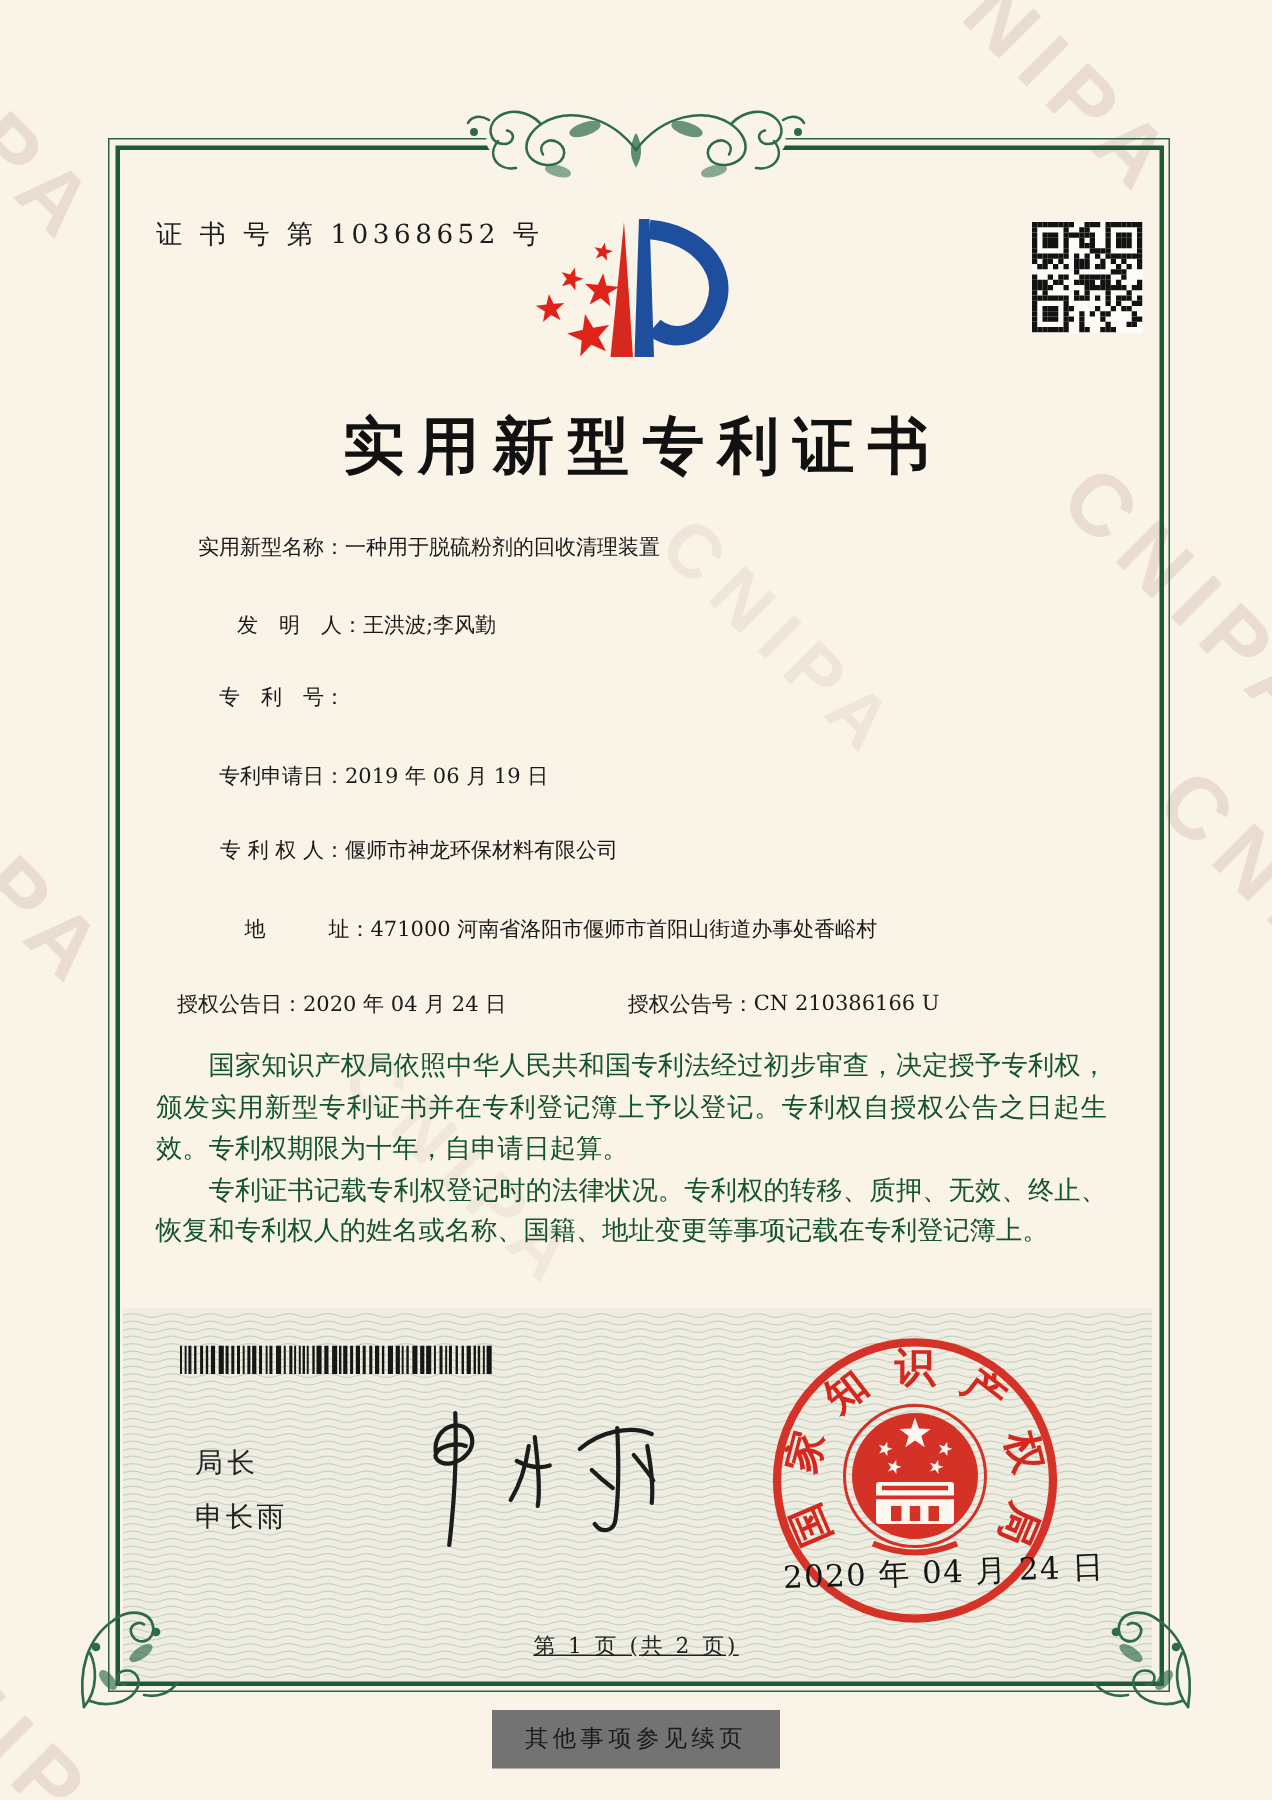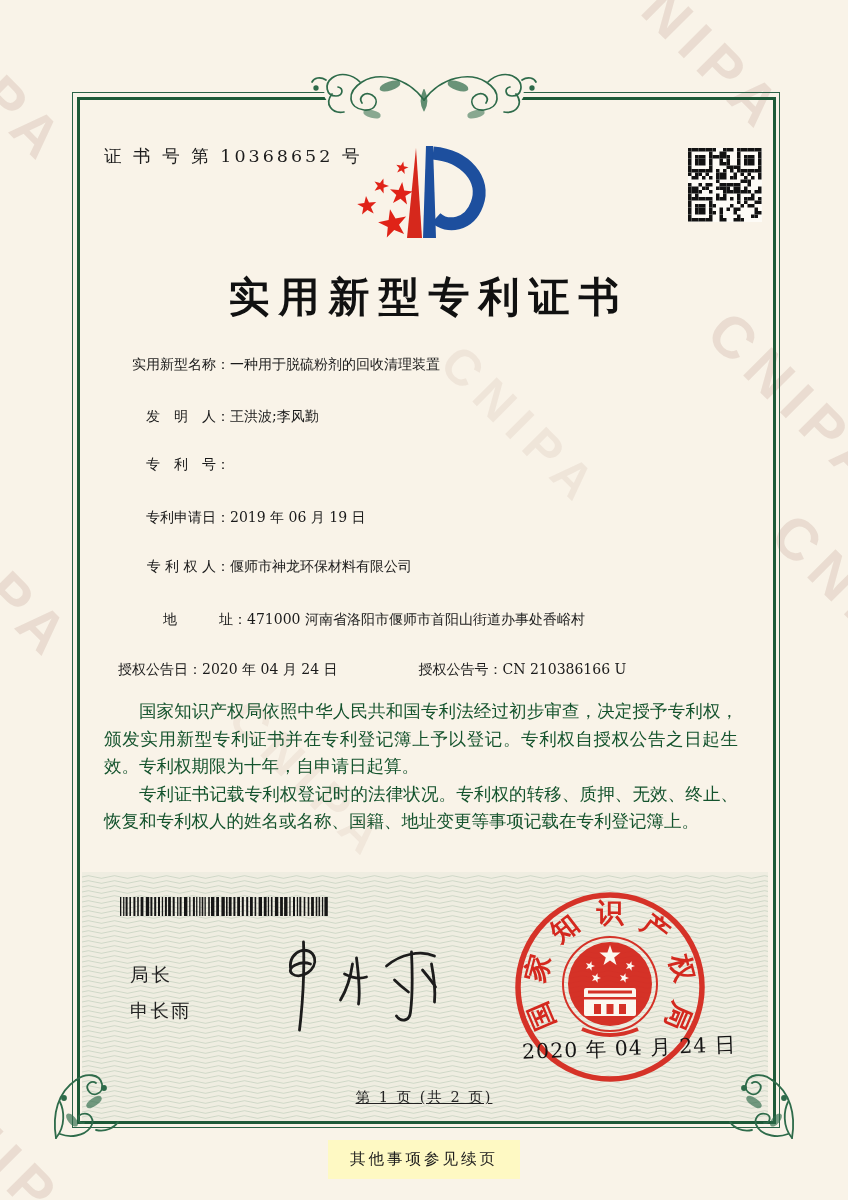--- a/index.html
+++ b/index.html
@@ -31,41 +31,41 @@
 
   
   .cert-no{position:absolute;left:104px;top:144px;font-size:17.5px;letter-spacing:3px;color:#1c1c1c;z-index:2;}
   #logo{position:absolute;left:346px;top:138px;width:160px;height:116px;z-index:2;}
   #qr{position:absolute;left:688px;top:148px;width:74px;height:74px;z-index:2;}
   .title{position:absolute;left:0;right:0;top:254px;margin:16px;text-align:center;
          font-size:41px;font-weight:bold;letter-spacing:9px;text-indent:9px;color:#111;z-index:2;}
 
   .row{position:absolute;left:118px;display:flex;font-size:14px;color:#1a1a1a;z-index:2;white-space:pre;text-align:right;}
   .lbl{min-width:112px;flex-shrink:0;}
-  .r0{top:356px;} .r1{top:408px;} .r2{top:456px;} .r3{top:509px;} .r4{top:558px;} .r5{top:611px;margin-left:17px;}
+  .r0{top:356px;} .r1{top:408px;margin-left:12px;} .r2{top:456px;} .r3{top:509px;} .r4{top:558px;} .r5{top:611px;margin-left:17px;}
   .rg{top:661px;}
   .gpair2{margin-left:81px;}
 
   .paras{position:absolute;left:104px;top:698px;width:634px;font-size:17.5px;line-height:27.5px;
          text-align:justify;color:#14532d;z-index:2;}
   .paras p{margin:0;text-indent:2em;}
 
   #barcode{position:absolute;left:120px;top:897px;width:212px;height:19px;z-index:2;}
 
   .signer-title{position:absolute;left:130px;top:962px;font-size:18.5px;letter-spacing:3px;color:#222;z-index:2;}
   .signer-name{position:absolute;left:130px;top:998px;font-size:18.5px;letter-spacing:2px;color:#222;z-index:2;}
   #sig{position:absolute;left:246px;top:930px;width:205px;height:110px;z-index:2;}
 
   #seal{position:absolute;left:510px;top:888px;width:200px;height:200px;z-index:3;}
   .seal-date{position:absolute;left:522px;top:1034px;font-size:20.5px;letter-spacing:1px;color:#151515;
              transform:rotate(-2deg);z-index:4;white-space:pre;}
 
   .page-no{position:absolute;left:0;right:0;top:1088px;text-align:center;font-size:14.5px;
            letter-spacing:2px;color:#222;z-index:2;text-decoration:underline;}
-  .note{position:absolute;left:50%;top:1140px;transform:translateX(-50%);background:#fef9c3;
+  .note{position:absolute;left:50%;top:1140px;transform:translateX(-50%);background:#737373;
         padding:9px 22px;font-size:15.5px;letter-spacing:3px;color:#1b1b1b;z-index:2;white-space:nowrap;}
 </style>
 </head>
 <body>
 
 <div class="page">
 
   <span class="wm wm1">CNIPA</span>
   <span class="wm wm2">CNIPA</span>
   <span class="wm wm3">CNIPA</span>

